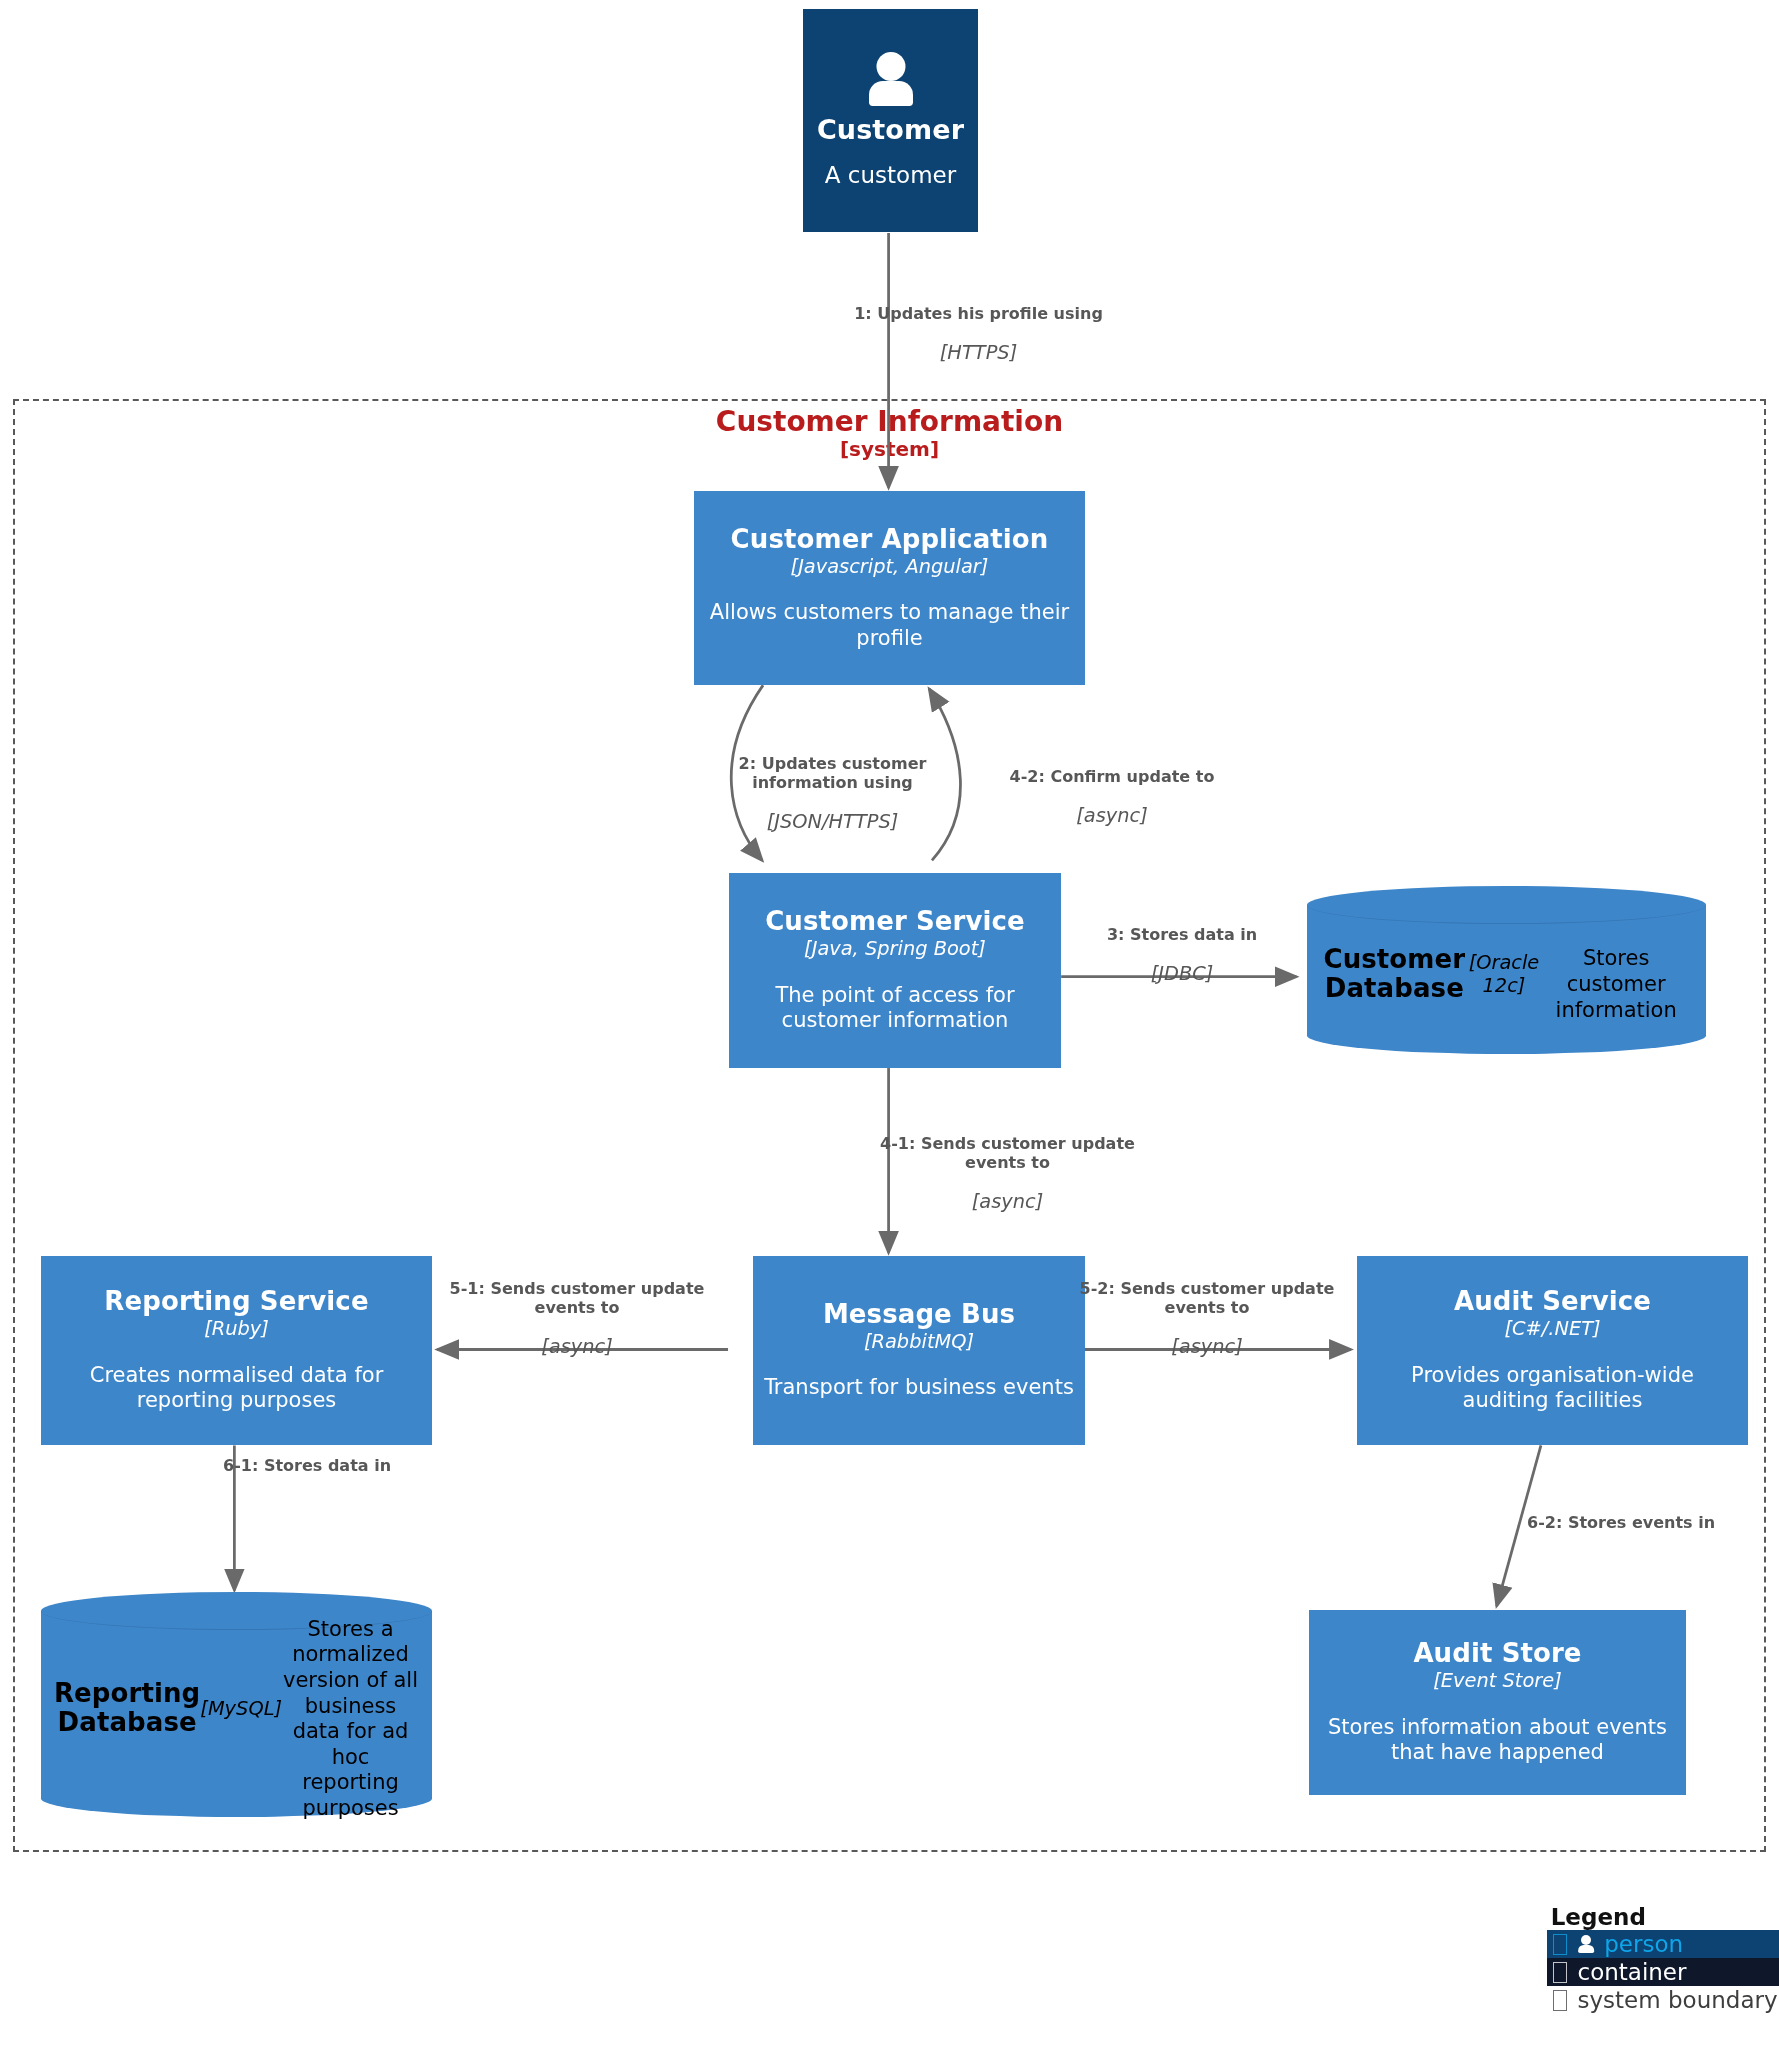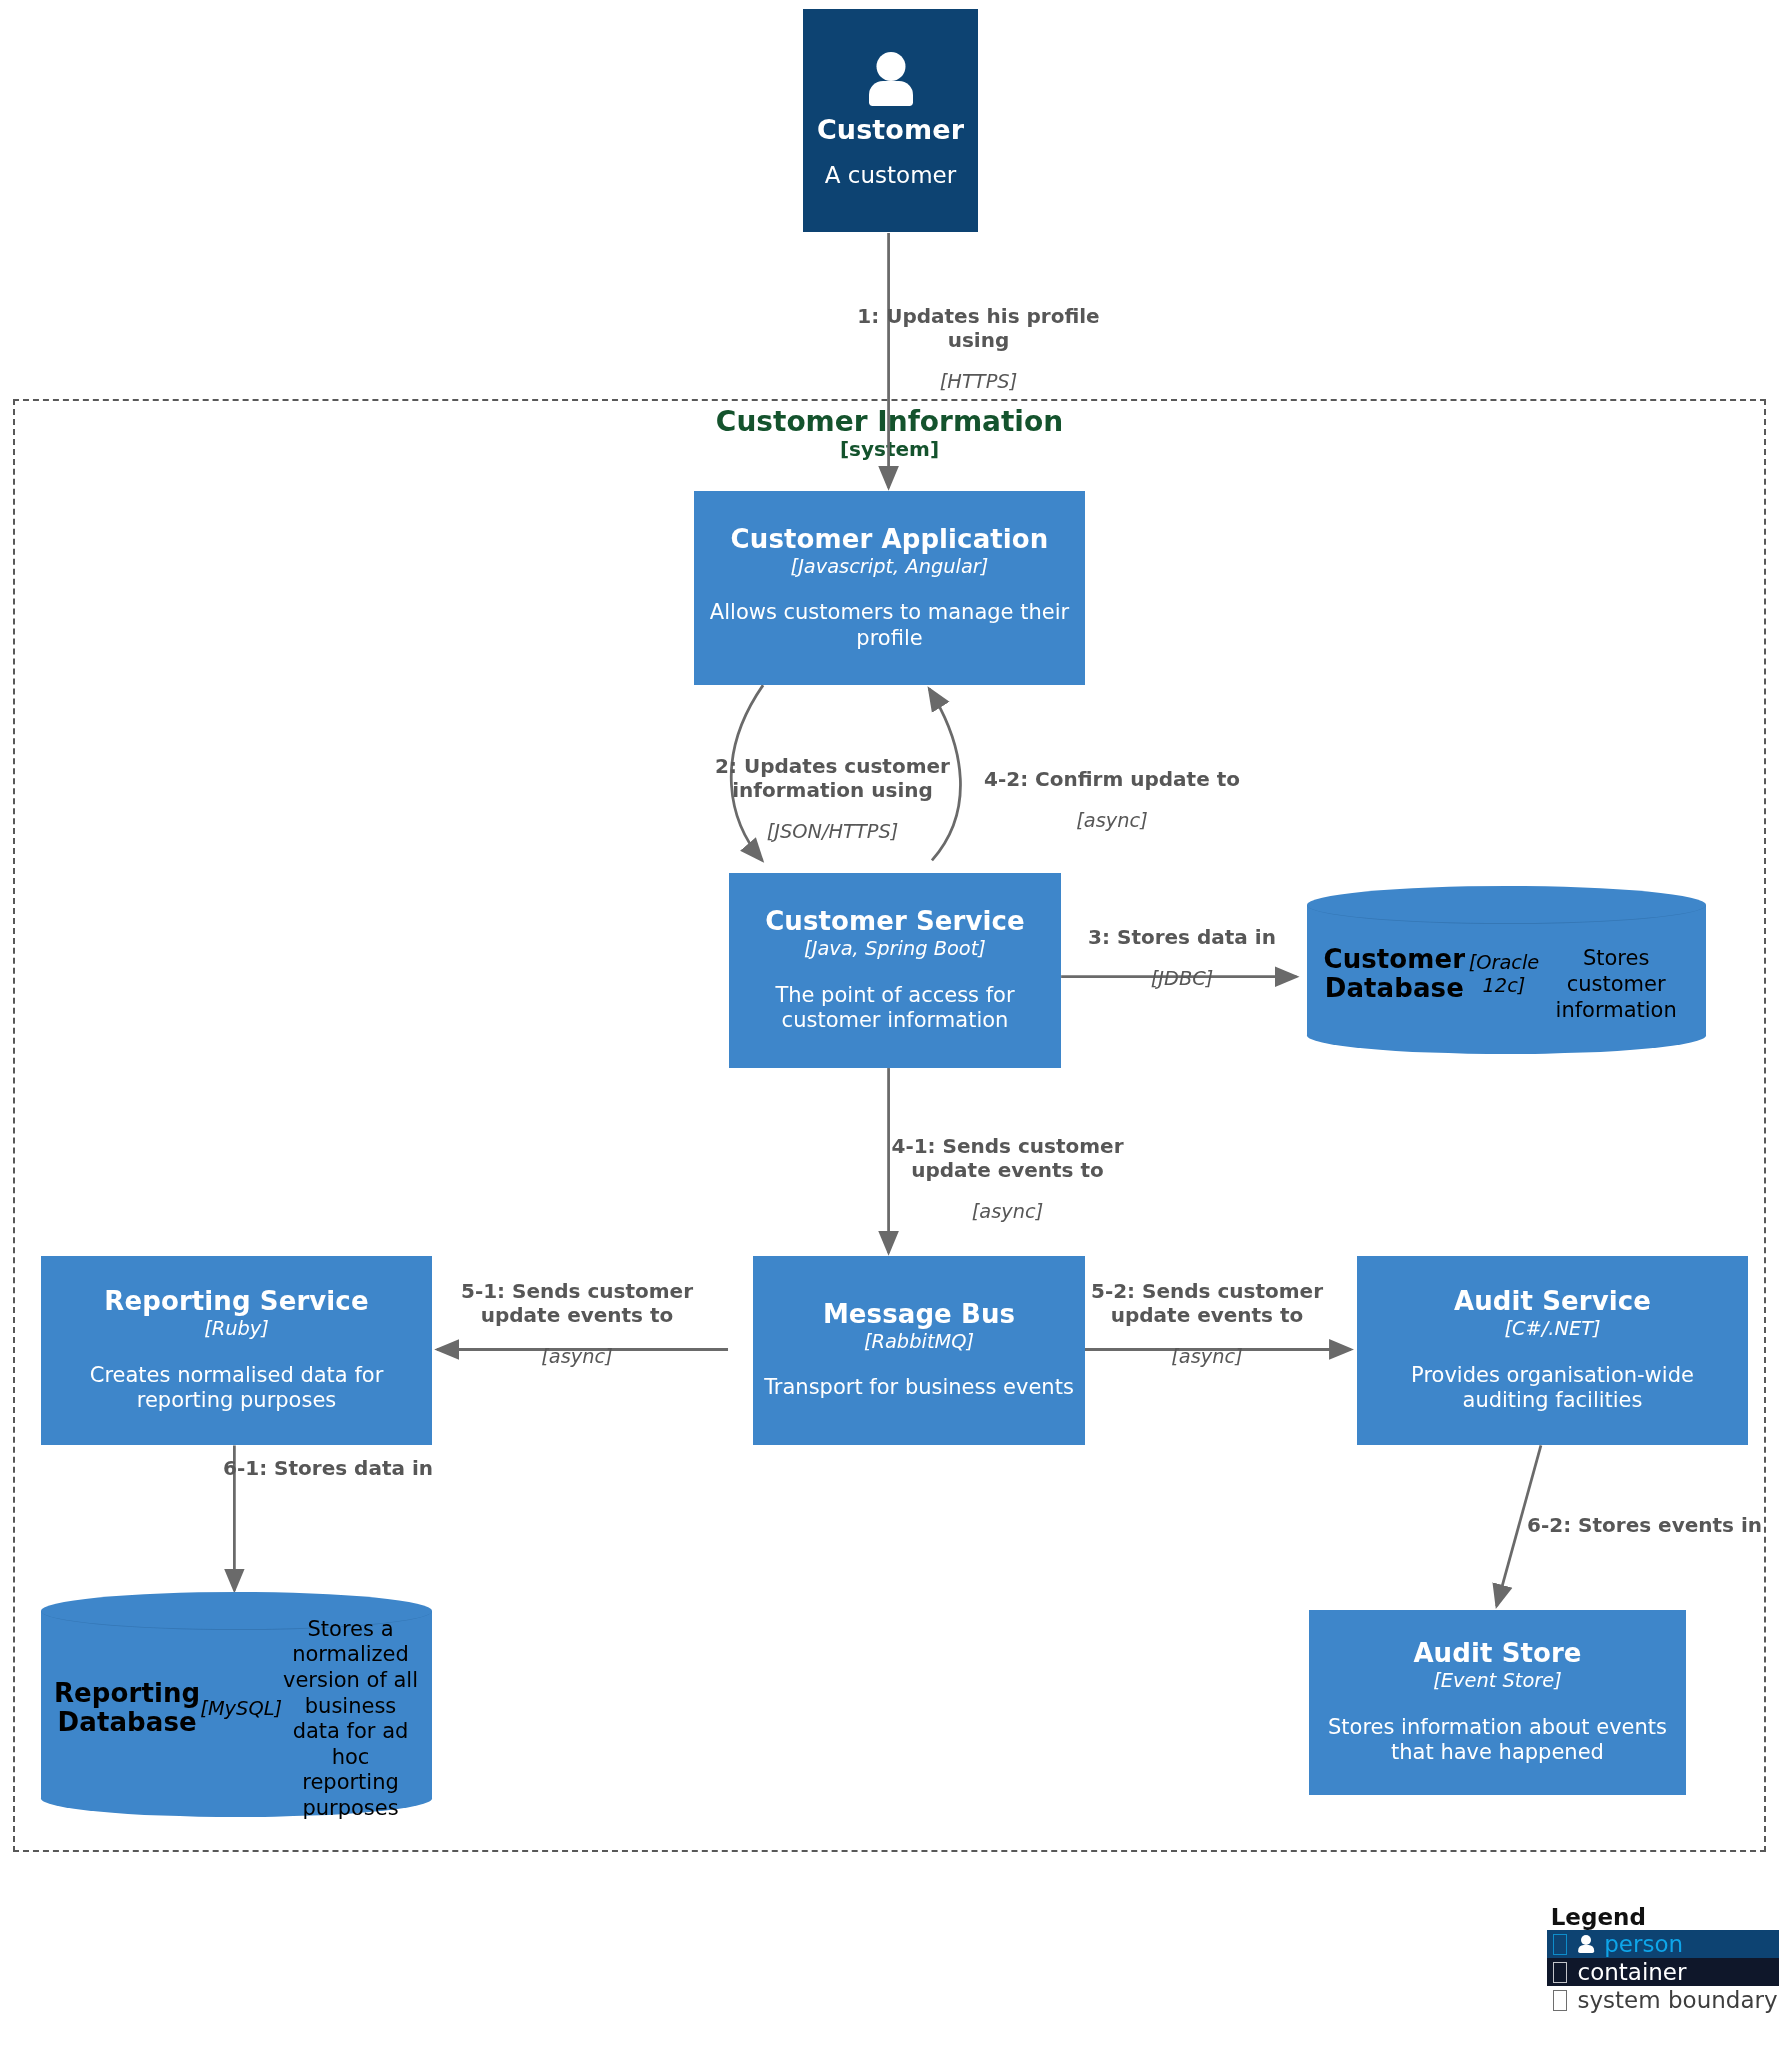--- a/index.html
+++ b/index.html
@@ -142,39 +142,39 @@
   
   #boundary {
     position: absolute;
     box-sizing: border-box;
     border: 2.8px dashed #585858;
     background: transparent;
   }
   #boundary-title {
     position: absolute;
     text-align: center;
-    color: #14532d;
+    color: #b91c1c;
     font-weight: bold;
     line-height: 1.16;
   }
   #boundary-title .b-name { font-size: 28px; display: block; }
   #boundary-title .b-type { font-size: 20px; display: block; }
 
   
   .edge-label {
     position: absolute;
     color: #575757;
     text-align: center;
     line-height: 1.2;
     white-space: pre-line;
   }
   .edge-label .el-text {
     display: block;
     font-weight: bold;
-    font-size: 20px;
+    font-size: 16px;
   }
   .edge-label .el-tech {
     display: block;
     font-style: italic;
     font-weight: normal;
     font-size: 19.4px;
   }
   .edge-label.clip-right { overflow: hidden; }
 
   

